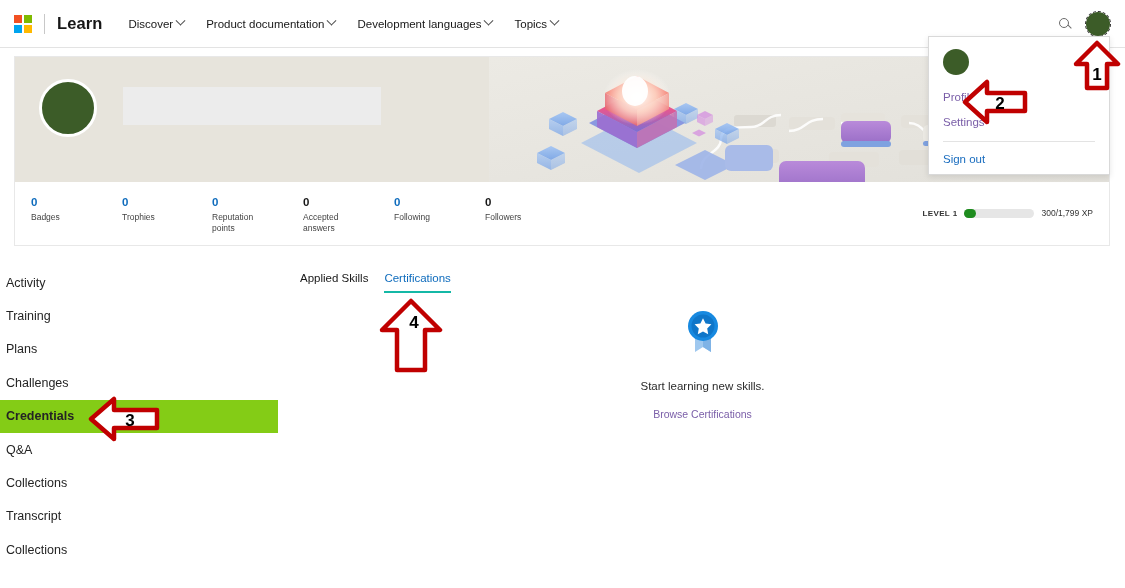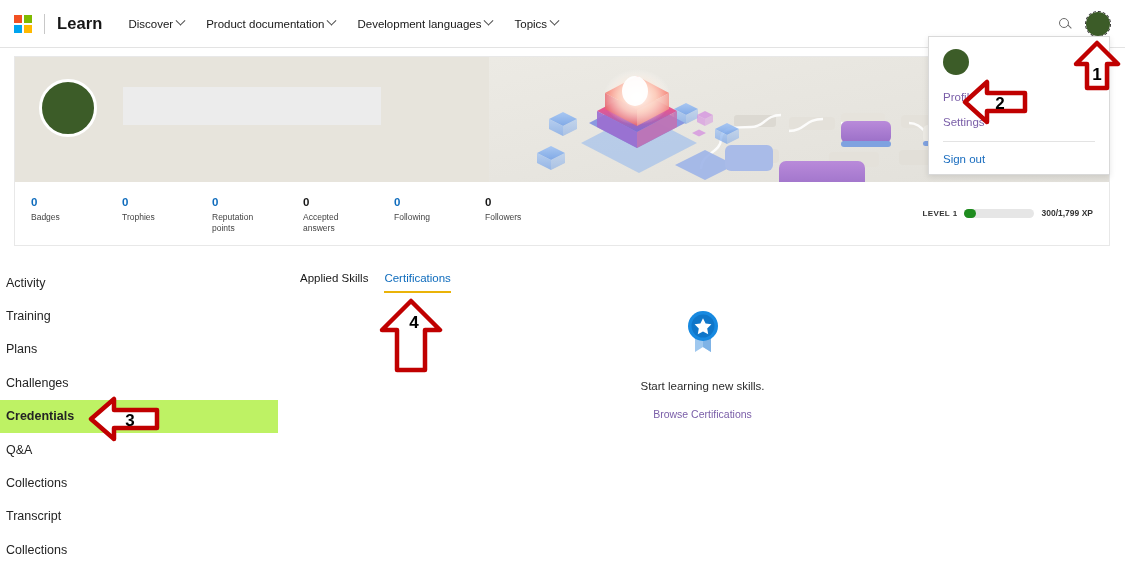--- a/index.html
+++ b/index.html
@@ -76,32 +76,32 @@
   .stats { position: relative; height: 63px; background: #fff; }
   .stat { position: absolute; top: 13px; }
   .stat-num { font-size: 11.5px; font-weight: 700; line-height: 14px; }
   .stat-num.blue { color: #0f6cbd; }
   .stat-num.dark { color: #171717; }
   .stat-label { font-size: 8.5px; color: #444; line-height: 11px; margin-top: 3px; max-width: 60px; }
   .xp-wrap { position: absolute; right: 16px; top: 26px; display: flex; align-items: center; gap: 7px; }
   .xp-level { font-size: 8px; font-weight: 700; letter-spacing: .4px; color: #333; }
   .xp-track { width: 70px; height: 9px; border-radius: 5px; background: #e6e6e6; position: relative; }
   .xp-fill { position: absolute; left: 0; top: 0; height: 9px; width: 22px; border-radius: 5px; background: #1e8c1e; }
-  .xp-text { font-size: 8.5px; color: #333; font-weight: bold; }
+  .xp-text { font-size: 8.5px; color: #333; }
 
   
   .sidebar { position: absolute; left: 0; top: 266px; width: 285px; }
   .side-item { height: 33.4px; display: flex; align-items: center;
     padding-left: 6px; font-size: 12.5px; color: #242424; cursor: pointer; }
-  .side-item.active { font-weight: 700; background: #bef264; width: 278px; }
+  .side-item.active { font-weight: 700; background: #84cc16; width: 278px; }
 
   
   .tabs { position: absolute; left: 300px; top: 272px; display: flex; gap: 16px; }
   .tab { font-size: 11.5px; color: #171717; padding-bottom: 7px; cursor: pointer; }
-  .tab.active { color: #0f6cbd; border-bottom: 2px solid #eab308; }
+  .tab.active { color: #0f6cbd; border-bottom: 2px solid #14b8a6; }
   .empty-state { position: absolute; left: 600px; top: 310px; width: 205px; text-align: center; }
   .badge-ico { width: 40px; height: 44px; margin: 0 auto 22px auto; }
   .empty-title { font-size: 11.5px; color: #2b2b2b; margin-bottom: 16px; }
   .empty-link { font-size: 10.5px; color: #7a5ea8; cursor: pointer; }
 
   
   .anno { position: absolute; z-index: 60; }
 </style>
 </head>
 <body>

